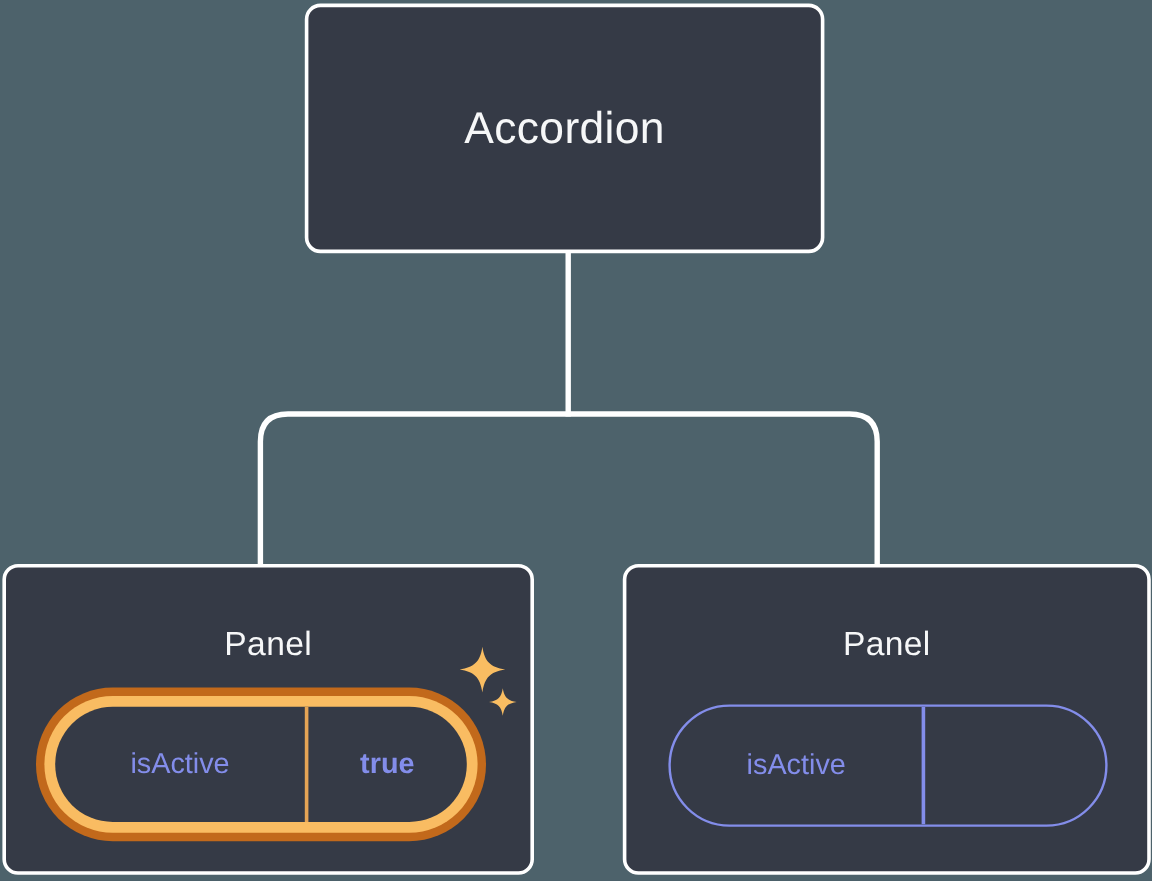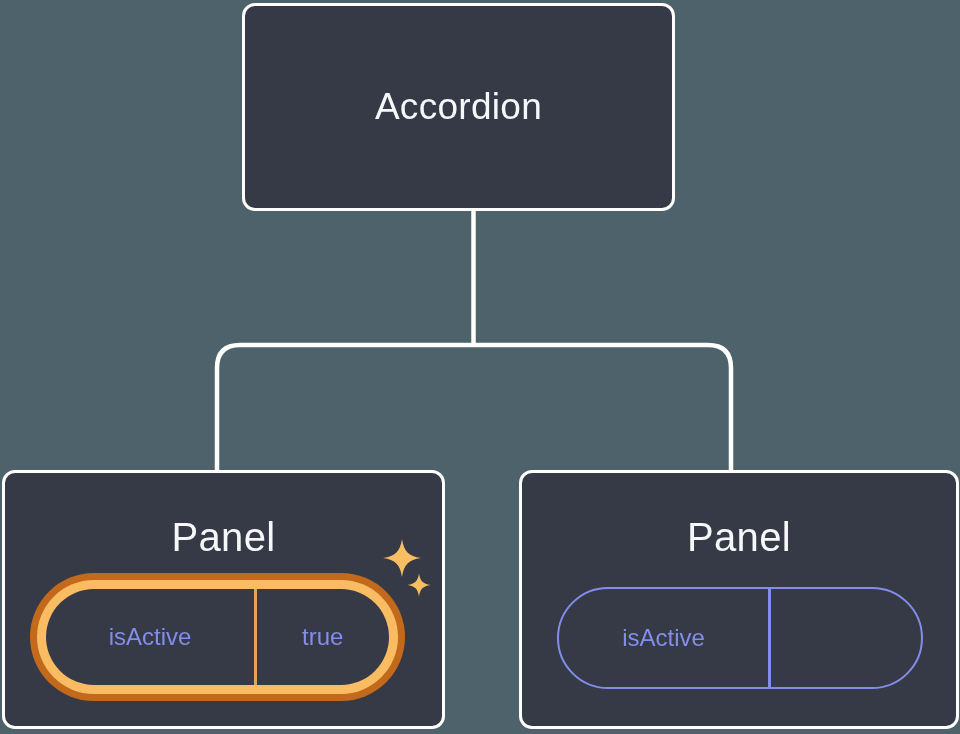--- a/index.html
+++ b/index.html
@@ -12,33 +12,33 @@
     overflow:hidden;
   }
   .connectors{position:absolute;left:0;top:0;z-index:0;}
   .node{
     position:absolute;z-index:1;
     background:var(--node-fill,#353A46);
     border:3.5px solid var(--node-border,#FFFFFF);
     border-radius:13px;
   }
   .node-root{
-    left:242px;top:3px;width:433px;height:208px;
+    left:254px;top:3px;width:433px;height:208px;
     display:flex;align-items:center;justify-content:center;
   }
   .node-label{
     color:var(--label-text,#F6F7F8);
     font-size:37px;font-weight:500;letter-spacing:.3px;
   }
   .panel-left{left:2px;top:470px;width:443px;height:259px;}
   .panel-right{left:519px;top:470px;width:440px;height:259px;}
   .panel-title{
     text-align:center;margin-top:42px;line-height:44px;
     color:var(--label-text,#F6F7F8);
-    font-size:40px;font-weight:500;letter-spacing:.3px;
+    font-size:28px;font-weight:500;letter-spacing:.3px;
   }
   
   .pill-ring{
     position:absolute;left:25px;top:100px;
     border-radius:999px;
     background:var(--ring-outer,#C2691B);
     padding:7px;
   }
   .pill-ring-inner{
     border-radius:999px;
@@ -50,21 +50,21 @@
     background:var(--node-fill,#353A46);
     width:343px;height:96px;
     display:flex;align-items:stretch;overflow:hidden;
   }
   .pill-key,.pill-val{
     display:flex;align-items:center;justify-content:center;
     color:var(--state-text,#838DEA);
     font-size:24px;
   }
   .pill-core .pill-key{width:208px;}
-  .pill-core .pill-val{flex:1;font-weight:400;}
+  .pill-core .pill-val{flex:1;font-weight:700;}
   .pill-divider{width:2.5px;align-self:stretch;flex:0 0 auto;}
   .pill-divider-orange{background:var(--divider-active,#E5A455);}
   .pill-divider-purple{background:var(--state-text,#838DEA);}
   
   .pill-plain{
     position:absolute;left:35px;top:114px;width:366px;height:102px;
     border:2px solid var(--state-text,#838DEA);
     border-radius:999px;
     display:flex;align-items:stretch;overflow:hidden;
   }

